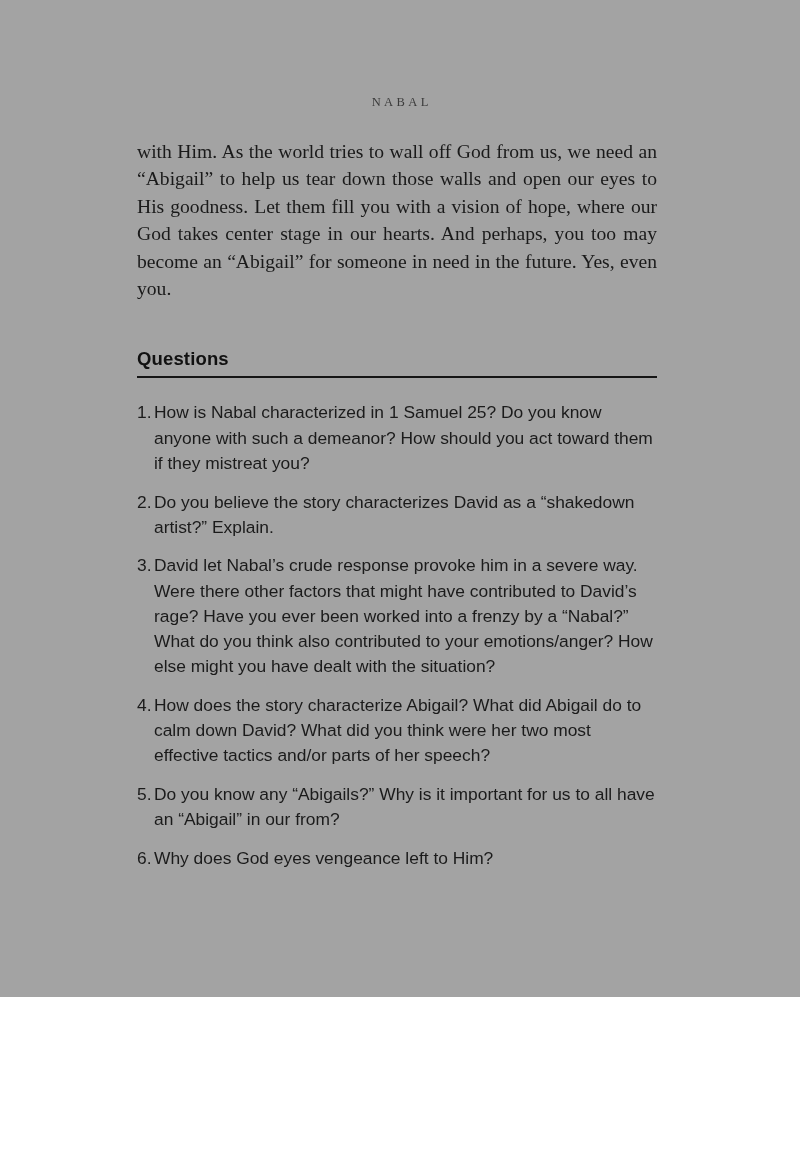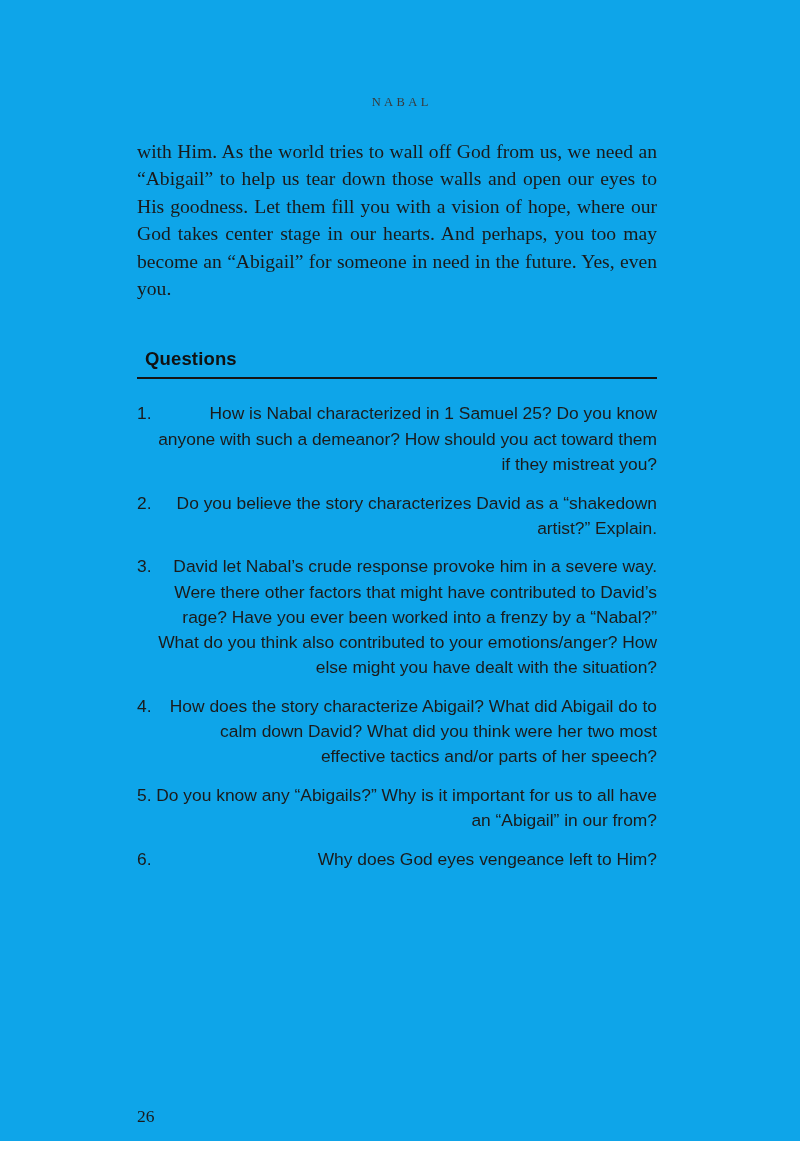--- a/index.html
+++ b/index.html
@@ -4,22 +4,22 @@
 <style>
   html, body {
     margin: 0;
     padding: 0;
     background: #ffffff;
   }
 
   .page {
     position: relative;
     width: 800px;
-    height: 1141px;
-    background: #0ea5e9;
+    height: 997px;
+    background: #a3a3a3;
     overflow: hidden;
     font-family: "Liberation Serif", serif;
     color: #1a1a1a;
     box-sizing: border-box;
   }
 
   
   .running-head {
     position: absolute;
     left: 0;
@@ -52,21 +52,21 @@
     color: #1a1a1a;
     hyphens: none;
   }
 
   
   .section {
     margin-top: 47px;
   }
 
   .section-title {
-    margin: 8px;
+    margin: 0;
     font-family: "Liberation Sans", sans-serif;
     font-size: 18.5px;
     font-weight: bold;
     letter-spacing: 0.15px;
     color: #111111;
     line-height: 20px;
   }
 
   .rule {
     margin-top: 7px;
@@ -101,21 +101,20 @@
     left: 0;
     top: 0;
     font-family: "Liberation Sans", sans-serif;
     font-size: 17.4px;
     line-height: 25.2px;
     color: #1b1b1b;
   }
 
   .qtext {
     display: block;
-    text-align: right;
   }
 
   
   .folio {
     position: absolute;
     left: 137px;
     top: 1070px;
     font-family: "Liberation Serif", serif;
     font-size: 17.5px;
     color: #1a1a1a;

